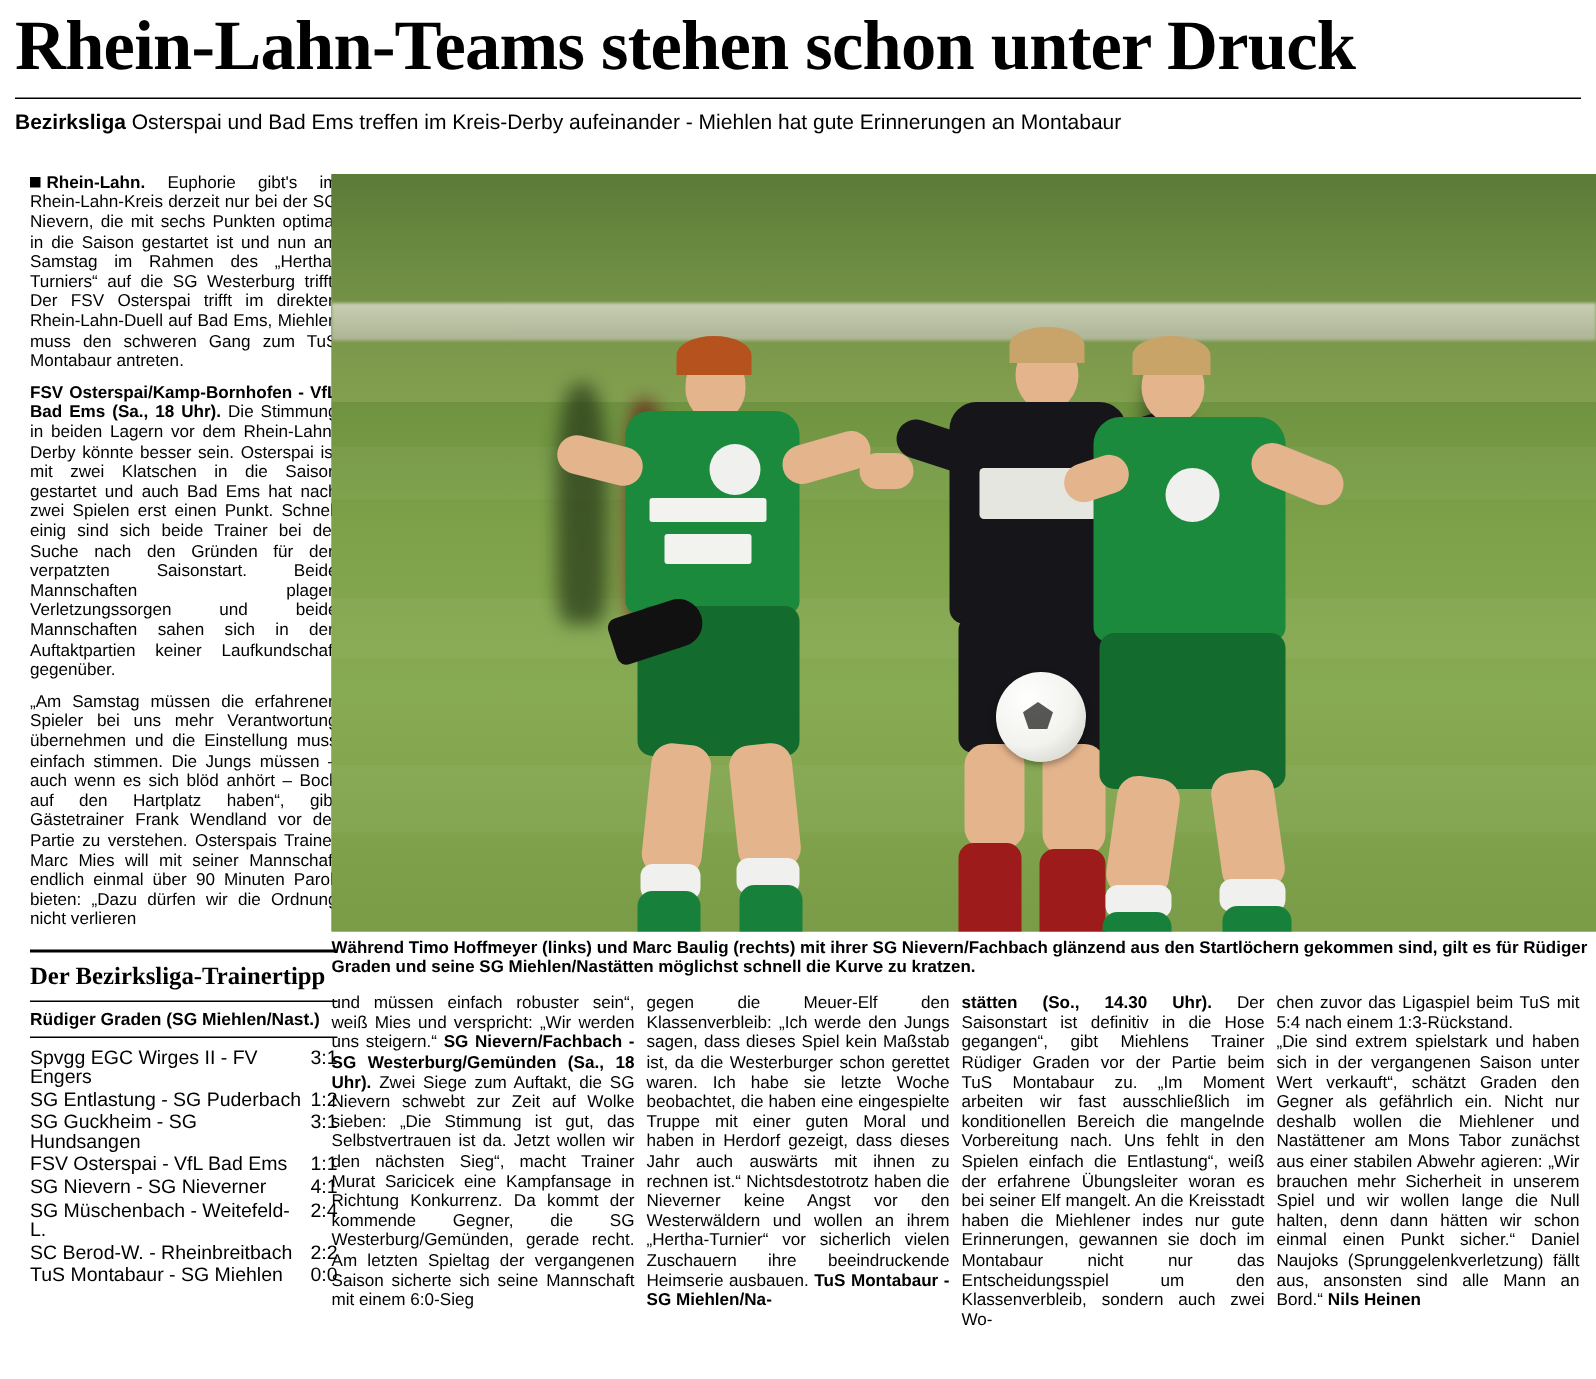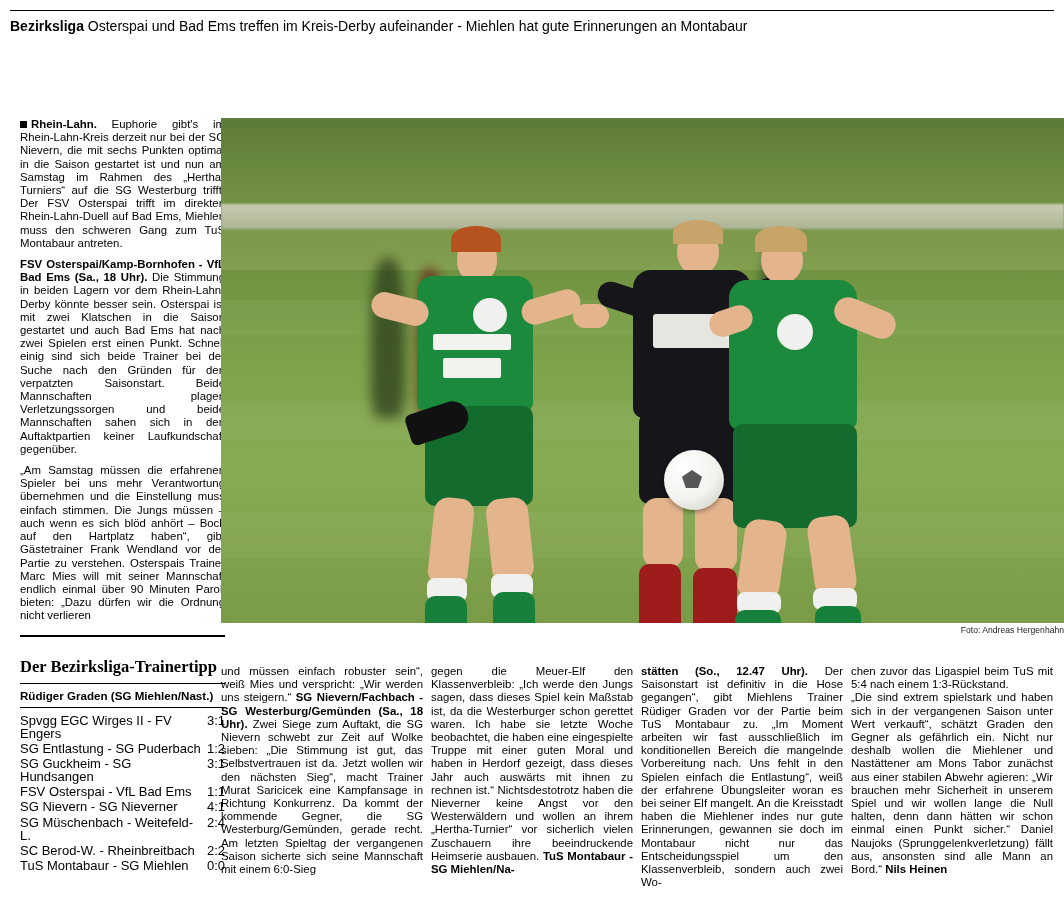--- a/index.html
+++ b/index.html
@@ -70,21 +70,21 @@
 
   
   .tipp {
     margin-top: 12px;
   }
   .tipp-rule-top { border-top: 2px solid #000; }
   .tipp-title {
     font-family: "Liberation Serif", serif;
     font-weight: bold;
     font-size: 16.5px;
-    margin: 20px 0 6px 0;
+    margin: 6px 0 6px 0;
   }
   .tipp-rule-mid { border-top: 1px solid #000; }
   .tipp-name {
     font-weight: bold;
     font-size: 11.6px;
     margin: 5px 0 5px 0;
   }
   .tipp-rule-bot { border-top: 1px solid #000; margin-bottom: 5px; }
   table.results {
     width: 100%;
@@ -205,20 +205,21 @@
   .wht { background:#f0f0ee; }
   .red { background:#9d1b1b; }
   .sock-grn { background:#17803a; }
   .shoe { background:#111; }
 </style>
 </head>
 <body>
 
 <div class="page">
 
+  <h1 class="headline">Rhein-Lahn-Teams stehen schon unter Druck</h1>
   <div class="rule"></div>
   <div class="subhead">
     <span class="lead">Bezirksliga</span>
     <span>Osterspai und Bad Ems treffen im Kreis-Derby aufeinander - Miehlen hat gute Erinnerungen an Montabaur</span>
   </div>
 
   <div class="content">
 
     <div class="col-left">
       <p>
@@ -331,40 +332,40 @@
         <div class="pl skin" style="left:488px; top:190px; width:44px; height:26px; border-radius:13px; transform:rotate(-18deg);"></div>
         <div class="pl grn-d" style="left:512px; top:306px; width:124px; height:104px; border-radius:10px;"></div>
         <div class="pl skin" style="left:520px; top:402px; width:42px; height:80px; border-radius:14px; transform:rotate(8deg);"></div>
         <div class="pl skin" style="left:590px; top:398px; width:42px; height:80px; border-radius:14px; transform:rotate(-8deg);"></div>
         <div class="pl wht" style="left:516px; top:474px; width:44px; height:22px; border-radius:8px;"></div>
         <div class="pl sock-grn" style="left:514px; top:492px; width:46px; height:60px; border-radius:10px;"></div>
         <div class="pl wht" style="left:592px; top:470px; width:44px; height:22px; border-radius:8px;"></div>
         <div class="pl sock-grn" style="left:594px; top:488px; width:46px; height:62px; border-radius:10px;"></div>
 
       </div>
-      <div class="credit">Foto: Andreas Hergenhahn</div>
+      <div class="caption">Während Timo Hoffmeyer (links) und Marc Baulig (rechts) mit ihrer SG Nievern/Fachbach glänzend aus den Startlöchern gekommen sind, gilt es für Rüdiger Graden und seine SG Miehlen/Nastätten möglichst schnell die Kurve zu kratzen.</div>
     </div>
 
     <div class="lower">
       <div class="col">
         <p>
           <span>und müssen einfach robuster sein“, weiß Mies und verspricht: „Wir werden uns steigern.“</span>
           <b class="runin">SG Nievern/Fachbach - SG Westerburg/Gemünden (Sa., 18 Uhr).</b>
           <span>Zwei Siege zum Auftakt, die SG Nievern schwebt zur Zeit auf Wolke sieben: „Die Stimmung ist gut, das Selbstvertrauen ist da. Jetzt wollen wir den nächsten Sieg“, macht Trainer Murat Saricicek eine Kampfansage in Richtung Konkurrenz. Da kommt der kommende Gegner, die SG Westerburg/Gemünden, gerade recht. Am letzten Spieltag der vergangenen Saison sicherte sich seine Mannschaft mit einem 6:0-Sieg</span>
         </p>
       </div>
       <div class="col">
         <p>
           <span>gegen die Meuer-Elf den Klassenverbleib: „Ich werde den Jungs sagen, dass dieses Spiel kein Maßstab ist, da die Westerburger schon gerettet waren. Ich habe sie letzte Woche beobachtet, die haben eine eingespielte Truppe mit einer guten Moral und haben in Herdorf gezeigt, dass dieses Jahr auch auswärts mit ihnen zu rechnen ist.“ Nichtsdestotrotz haben die Nieverner keine Angst vor den Westerwäldern und wollen an ihrem „Hertha-Turnier“ vor sicherlich vielen Zuschauern ihre beeindruckende Heimserie ausbauen.</span>
           <b class="runin">TuS Montabaur - SG Miehlen/Na-</b>
         </p>
       </div>
       <div class="col">
         <p>
-          <b class="runin">stätten (So., 12.47 Uhr).</b>
+          <b class="runin">stätten (So., 14.30 Uhr).</b>
           <span>Der Saisonstart ist definitiv in die Hose gegangen“, gibt Miehlens Trainer Rüdiger Graden vor der Partie beim TuS Montabaur zu. „Im Moment arbeiten wir fast ausschließlich im konditionellen Bereich die mangelnde Vorbereitung nach. Uns fehlt in den Spielen einfach die Entlastung“, weiß der erfahrene Übungsleiter woran es bei seiner Elf mangelt. An die Kreisstadt haben die Miehlener indes nur gute Erinnerungen, gewannen sie doch im Montabaur nicht nur das Entscheidungsspiel um den Klassenverbleib, sondern auch zwei Wo-</span>
         </p>
       </div>
       <div class="col">
         <p>
           <span>chen zuvor das Ligaspiel beim TuS mit 5:4 nach einem 1:3-Rückstand.</span>
         </p>
         <p>
           <span>„Die sind extrem spielstark und haben sich in der vergangenen Saison unter Wert verkauft“, schätzt Graden den Gegner als gefährlich ein. Nicht nur deshalb wollen die Miehlener und Nastättener am Mons Tabor zunächst aus einer stabilen Abwehr agieren: „Wir brauchen mehr Sicherheit in unserem Spiel und wir wollen lange die Null halten, denn dann hätten wir schon einmal einen Punkt sicher.“ Daniel Naujoks (Sprunggelenkverletzung) fällt aus, ansonsten sind alle Mann an Bord.“</span>
           <b class="runin">Nils Heinen</b>

